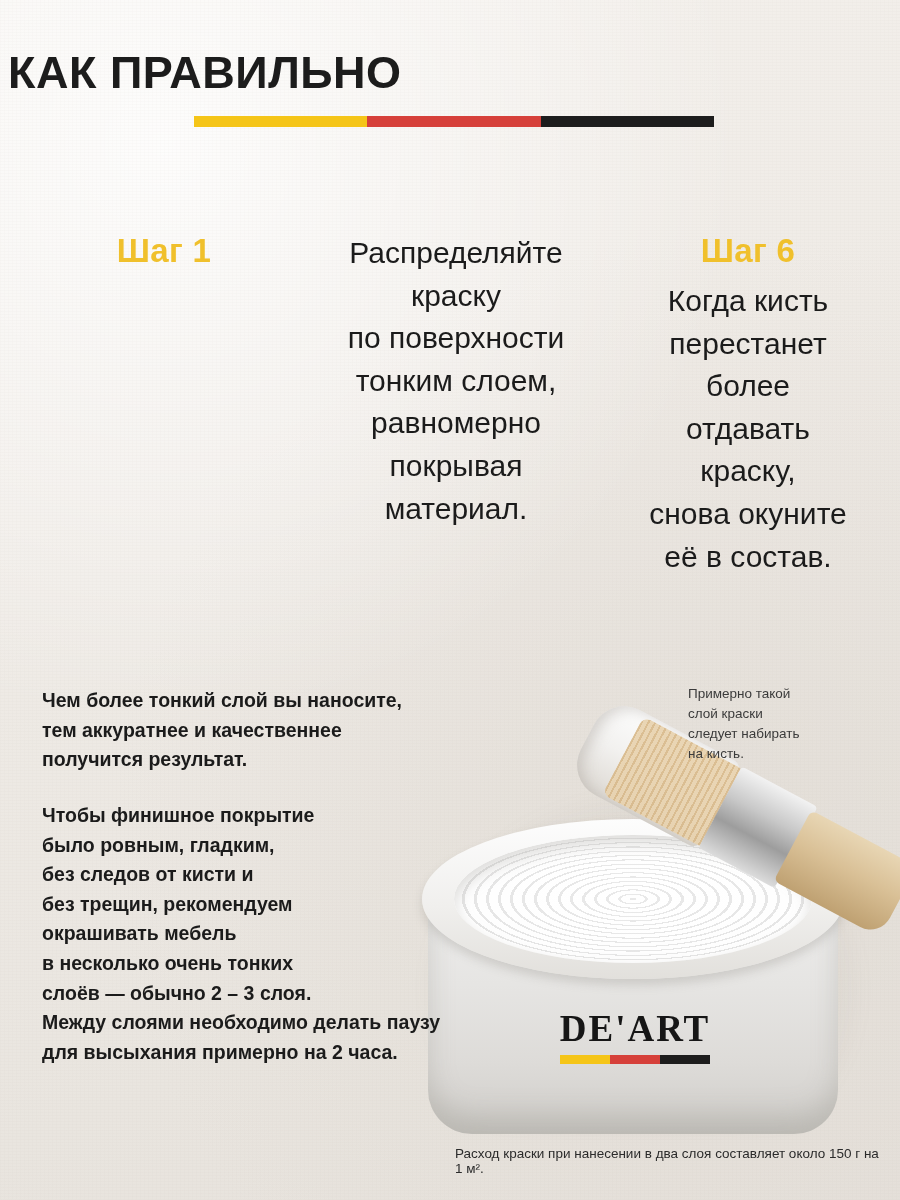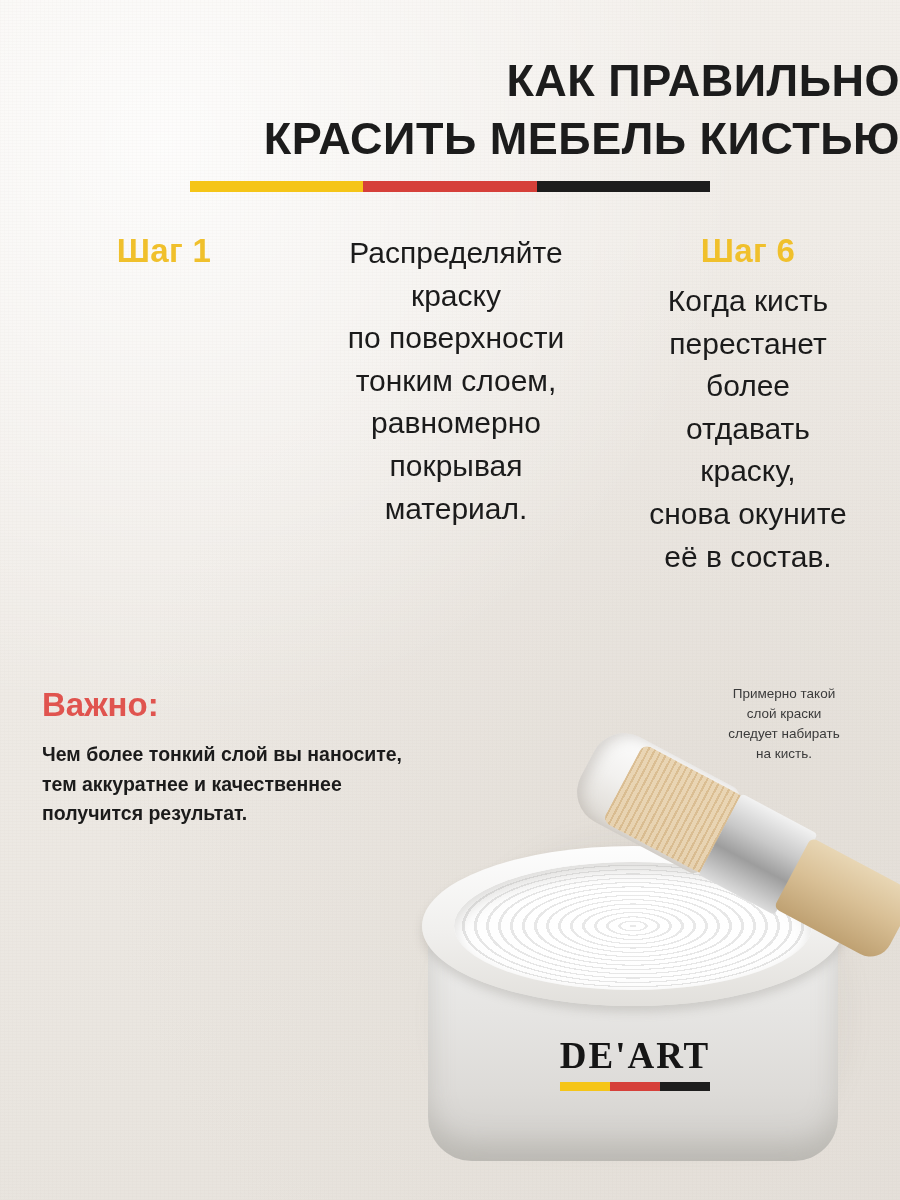--- a/index.html
+++ b/index.html
@@ -30,24 +30,25 @@
     opacity: .35;
     background-image:
       repeating-linear-gradient(0deg, rgba(180,172,163,.10) 0px, rgba(180,172,163,.10) 1px, rgba(255,255,255,0) 1px, rgba(255,255,255,0) 3px),
       repeating-linear-gradient(90deg, rgba(180,172,163,.08) 0px, rgba(180,172,163,.08) 1px, rgba(255,255,255,0) 1px, rgba(255,255,255,0) 4px);
     pointer-events: none;
   }
 
   
   .header {
     position: absolute;
-    top: 52px;
+    top: 44px;
     left: 0;
     right: 0;
-    text-align: right;
+    text-align: left;
+    padding-left: 8px;
   }
   .title-line {
     font-weight: bold;
     font-size: 45px;
     letter-spacing: 0.5px;
     color: #1c1c1c;
     line-height: 1.28;
     text-transform: uppercase;
   }
   .flag-bar {
@@ -108,24 +109,24 @@
     line-height: 1.52;
     color: #1b1b1b;
     font-weight: bold;
     white-space: pre-line;
   }
   .important p:last-child { margin-bottom: 0; }
 
   
   .brush-note {
     position: absolute;
-    right: 26px;
+    right: 32px;
     top: 684px;
     width: 180px;
-    text-align: center;
+    text-align: left;
     font-size: 13.5px;
     line-height: 1.48;
     color: #3b3b3b;
     white-space: pre-line;
   }
 
   
   .footer-note {
     position: absolute;
     left: 455px;
@@ -133,21 +134,21 @@
     width: 430px;
     font-size: 13.5px;
     color: #2b2b2b;
     text-align: left;
   }
 
   
   .photo {
     position: absolute;
     left: 398px;
-    top: 696px;
+    top: 669px;
     width: 502px;
     height: 470px;
   }
   .jar-shadow {
     position: absolute;
     left: 10px;
     top: 110px;
     width: 470px;
     height: 350px;
     background: radial-gradient(ellipse at 50% 60%, rgba(120,113,105,.32) 0%, rgba(120,113,105,0) 68%);
@@ -249,21 +250,20 @@
   }
 </style>
 </head>
 <body>
 
 <div class="page">
   <div class="grain"></div>
 
   <div class="header">
     <div class="title-line">КАК ПРАВИЛЬНО</div>
-    <div class="title-line">КРАСИТЬ МЕБЕЛЬ КИСТЬЮ</div>
     <div class="flag-bar">
       <span class="flag-y" style="background:#f5c518"></span>
       <span class="flag-r" style="background:#d6403a"></span>
       <span class="flag-k" style="background:#1d1d1d"></span>
     </div>
   </div>
 
   <div class="steps">
     <div class="step">
       <div class="step-label">Шаг 1</div>
@@ -304,24 +304,33 @@
     </div>
     <div class="brush">
       <div class="bristles"></div>
       <div class="bristle-lines"></div>
       <div class="ferrule"></div>
       <div class="handle"></div>
     </div>
   </div>
 
   <div class="important">
-    <div class="important-heading">Важно:</div>
     <p>Чем более тонкий слой вы наносите,
 тем аккуратнее и качественнее
 получится результат.</p>
+    <p>Чтобы финишное покрытие
+было ровным, гладким,
+без следов от кисти и
+без трещин, рекомендуем
+окрашивать мебель
+в несколько очень тонких
+слоёв — обычно 2 – 3 слоя.
+Между слоями необходимо делать паузу
+для высыхания примерно на 2 часа.</p>
   </div>
 
   <div class="brush-note">Примерно такой
 слой краски
 следует набирать
 на кисть.</div>
 
+  <div class="footer-note">Расход краски при нанесении в два слоя составляет около 150 г на 1 м².</div>
 </div>
 
 </body></html>

